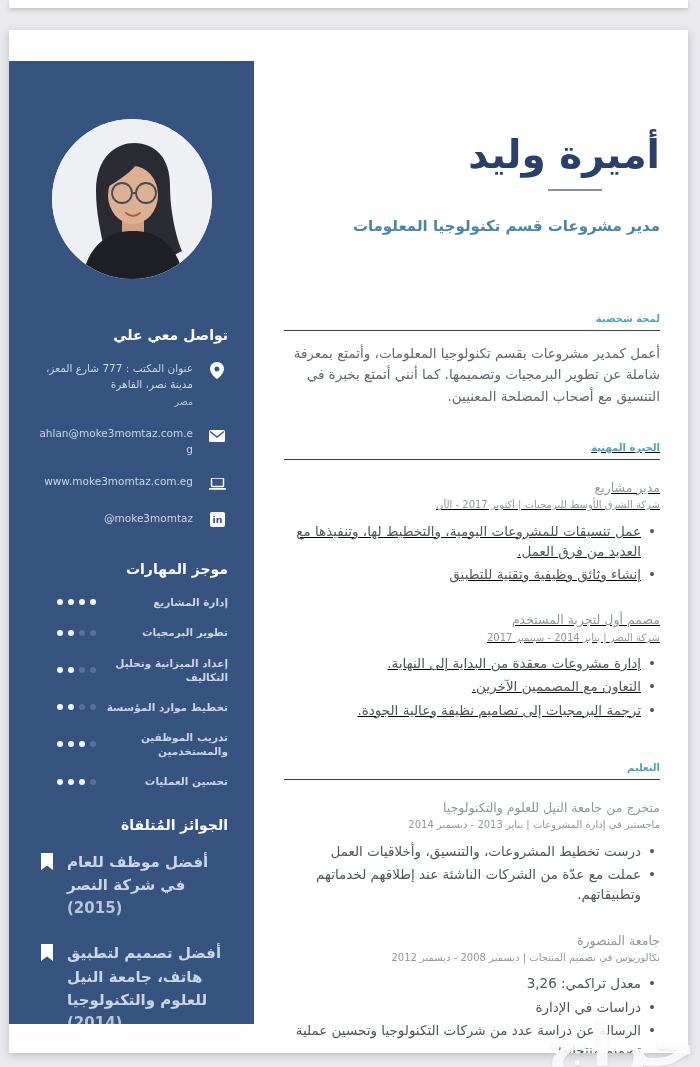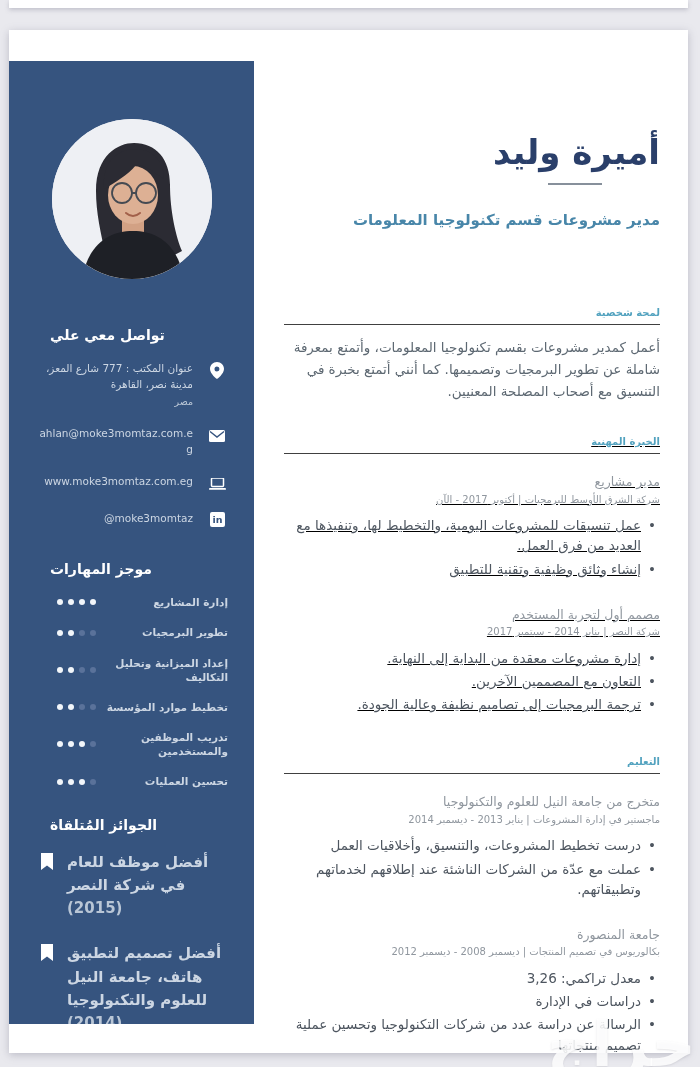--- a/index.html
+++ b/index.html
@@ -17,22 +17,22 @@
   }
   
   .sidebar{
     position:absolute;left:0;top:31px;width:245px;height:963px;
     background:#36547f;color:#ffffff;direction:rtl;overflow:hidden;
     padding:0;box-sizing:border-box;
   }
   .avatar-wrap{width:160px;height:160px;border-radius:50%;overflow:hidden;margin:58px auto 0 auto;background:#eef0f4;}
   .avatar-wrap svg{display:block;}
   .side-heading{
-    font-size:14px;font-weight:bold;color:#ffffff;text-align:left;
-    padding:0 41px;margin:0 0 18px 0;
+    font-size:14px;font-weight:bold;color:#ffffff;text-align:right;
+    padding:0 26px;margin:0 0 18px 0;
   }
   .contact-heading{margin-top:48px;}
   .contact-item{display:flex;direction:rtl;align-items:flex-start;padding:0 26px;margin-bottom:17px;}
   .contact-icon{flex:0 0 22px;margin-left:13px;text-align:center;color:#ffffff;margin-top:1px;}
   .contact-text{font-size:10.5px;line-height:1.5;color:#ccd6e3;text-align:right;word-break:break-word;}
   .contact-sub{font-size:9.5px;color:#b9c6d6;margin-top:2px;}
   
   .skills-heading{margin-top:30px;}
   .skill-row{display:flex;direction:rtl;justify-content:space-between;align-items:center;padding:0 26px 0 48px;margin-bottom:16px;font-weight:bold;}
   .skill-label{font-size:10.5px;color:#ccd6e3;text-align:right;line-height:1.35;}
@@ -43,21 +43,21 @@
   .awards-heading{margin-top:28px;}
   .award-item{display:flex;direction:rtl;align-items:flex-start;padding:0 26px;margin-bottom:22px;}
   .award-text{font-size:15px;line-height:1.55;color:#ccd6e3;text-align:left;flex:1;font-weight:bold;}
   .award-year{display:block;color:#b9c6d6;}
   .award-icon{flex:0 0 18px;margin-right:14px;margin-top:2px;}
   
   .content{
     position:absolute;left:245px;top:0;width:434px;height:1023px;
     box-sizing:border-box;padding:104px 28px 0 30px;direction:rtl;text-align:right;overflow:hidden;
   }
-  .name{font-size:34px;line-height:1.1;font-weight:bold;color:#2a3f6a;margin:0;}
+  .name{font-size:39px;line-height:1.1;font-weight:bold;color:#2a3f6a;margin:0;}
   .name-underline{width:54px;height:2px;background:#87909b;margin:12px 58px 0 0;}
   .job-title{font-size:15px;font-weight:bold;color:#4886a9;margin-top:26px;margin-bottom:78px;}
   .section{margin-bottom:26px;}
   .section-heading{font-size:10px;font-weight:bold;color:#52a2bf;margin:0 0 0 0;padding-bottom:6px;border-bottom:1px solid #404040;}
   .summary-text{font-size:13.5px;line-height:1.6;color:#5d6872;margin-top:12px;}
   .entry{margin-top:18px;}
   .entry-title{font-size:12.5px;color:#8f969e;letter-spacing:2px;line-height:1.55;}
   .entry-sub{font-size:10px;color:#8f969e;letter-spacing:2px;line-height:1.55;}
   ul.bullets{margin:8px 0 0 0;padding:0 4px 0 0;list-style:none;}
   ul.bullets li{

